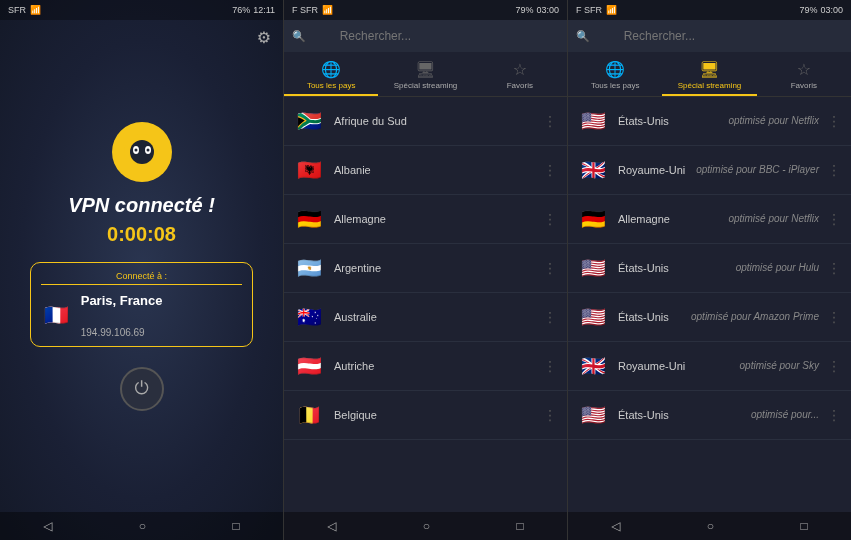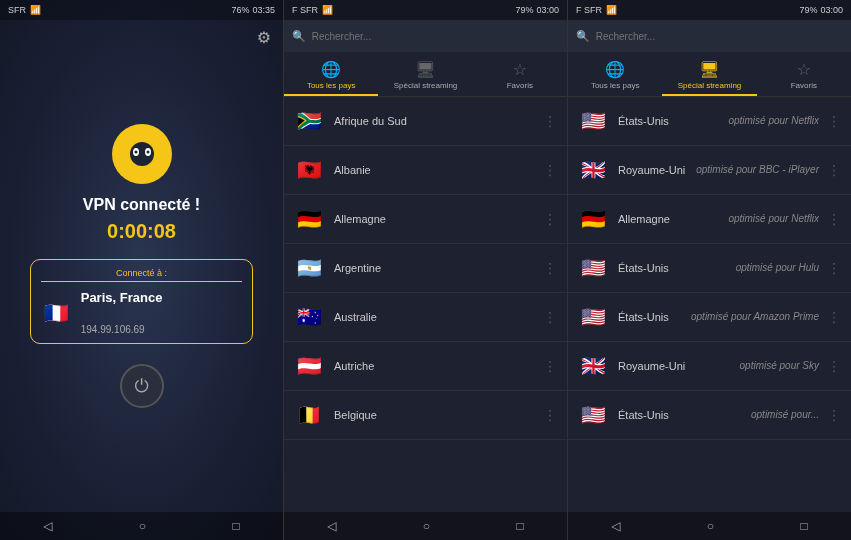--- a/index.html
+++ b/index.html
@@ -67,23 +67,24 @@
       background: #f5c518;
       border-radius: 50%;
       display: flex;
       align-items: center;
       justify-content: center;
       margin-bottom: 12px;
     }
 
     .connected-title {
       color: #ffffff;
-      font-size: 16px;
+      font-size: 20px;
       font-weight: bold;
       margin-bottom: 6px;
+      font-style: italic;
     }
 
     .timer {
       color: #f5c518;
       font-size: 20px;
       font-weight: bold;
       margin-bottom: 16px;
       font-family: Liberation Sans, sans-serif;
     }
 
@@ -196,25 +197,26 @@
       height: 32px;
     }
 
     .search-icon {
       color: #999;
       font-size: 11px;
     }
 
     .search-input {
       color: #aaa;
-      font-size: 10px;
+      font-size: 12px;
       background: none;
       border: none;
       outline: none;
       flex: 1;
+      margin-left: 28px;
     }
 
     .tabs-row {
       display: flex;
       justify-content: space-around;
       border-bottom: 1px solid #333;
       padding: 4px 0 0 0;
     }
 
     .tab-item {
@@ -301,21 +303,21 @@
 <body>
 
 <div class="panel panel-1">
   <div class="status-bar">
     <div class="status-bar-left">
       <span>SFR</span>
       <span>📶</span>
     </div>
     <div class="status-bar-right">
       <span>76%</span>
-      <span>03:35</span>
+      <span>12:11</span>
     </div>
   </div>
 
   <div class="content">
     <div class="gear-icon">⚙</div>
 
     <div class="vpn-logo">
 
       <svg width="40" height="40" viewBox="0 0 40 40">
         <circle cx="20" cy="20" r="18" fill="#f5c518"></circle>

